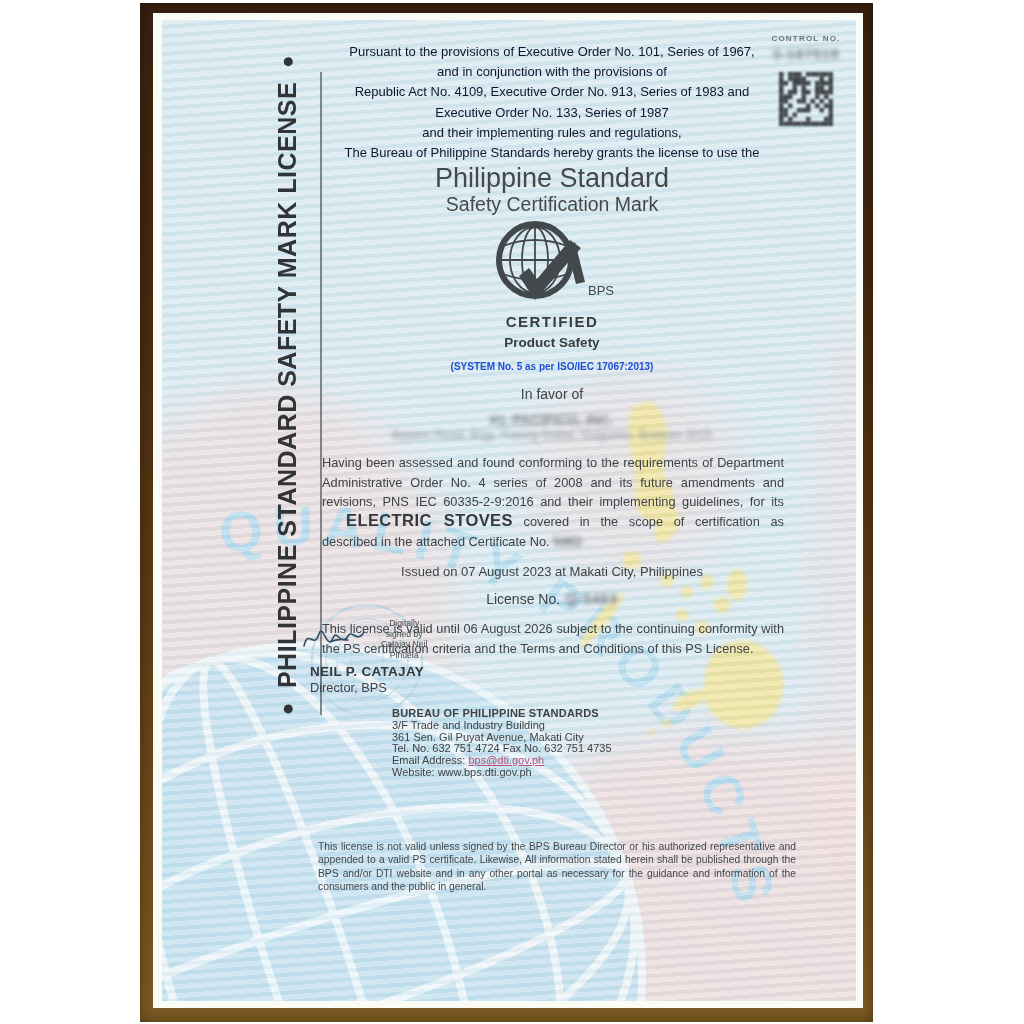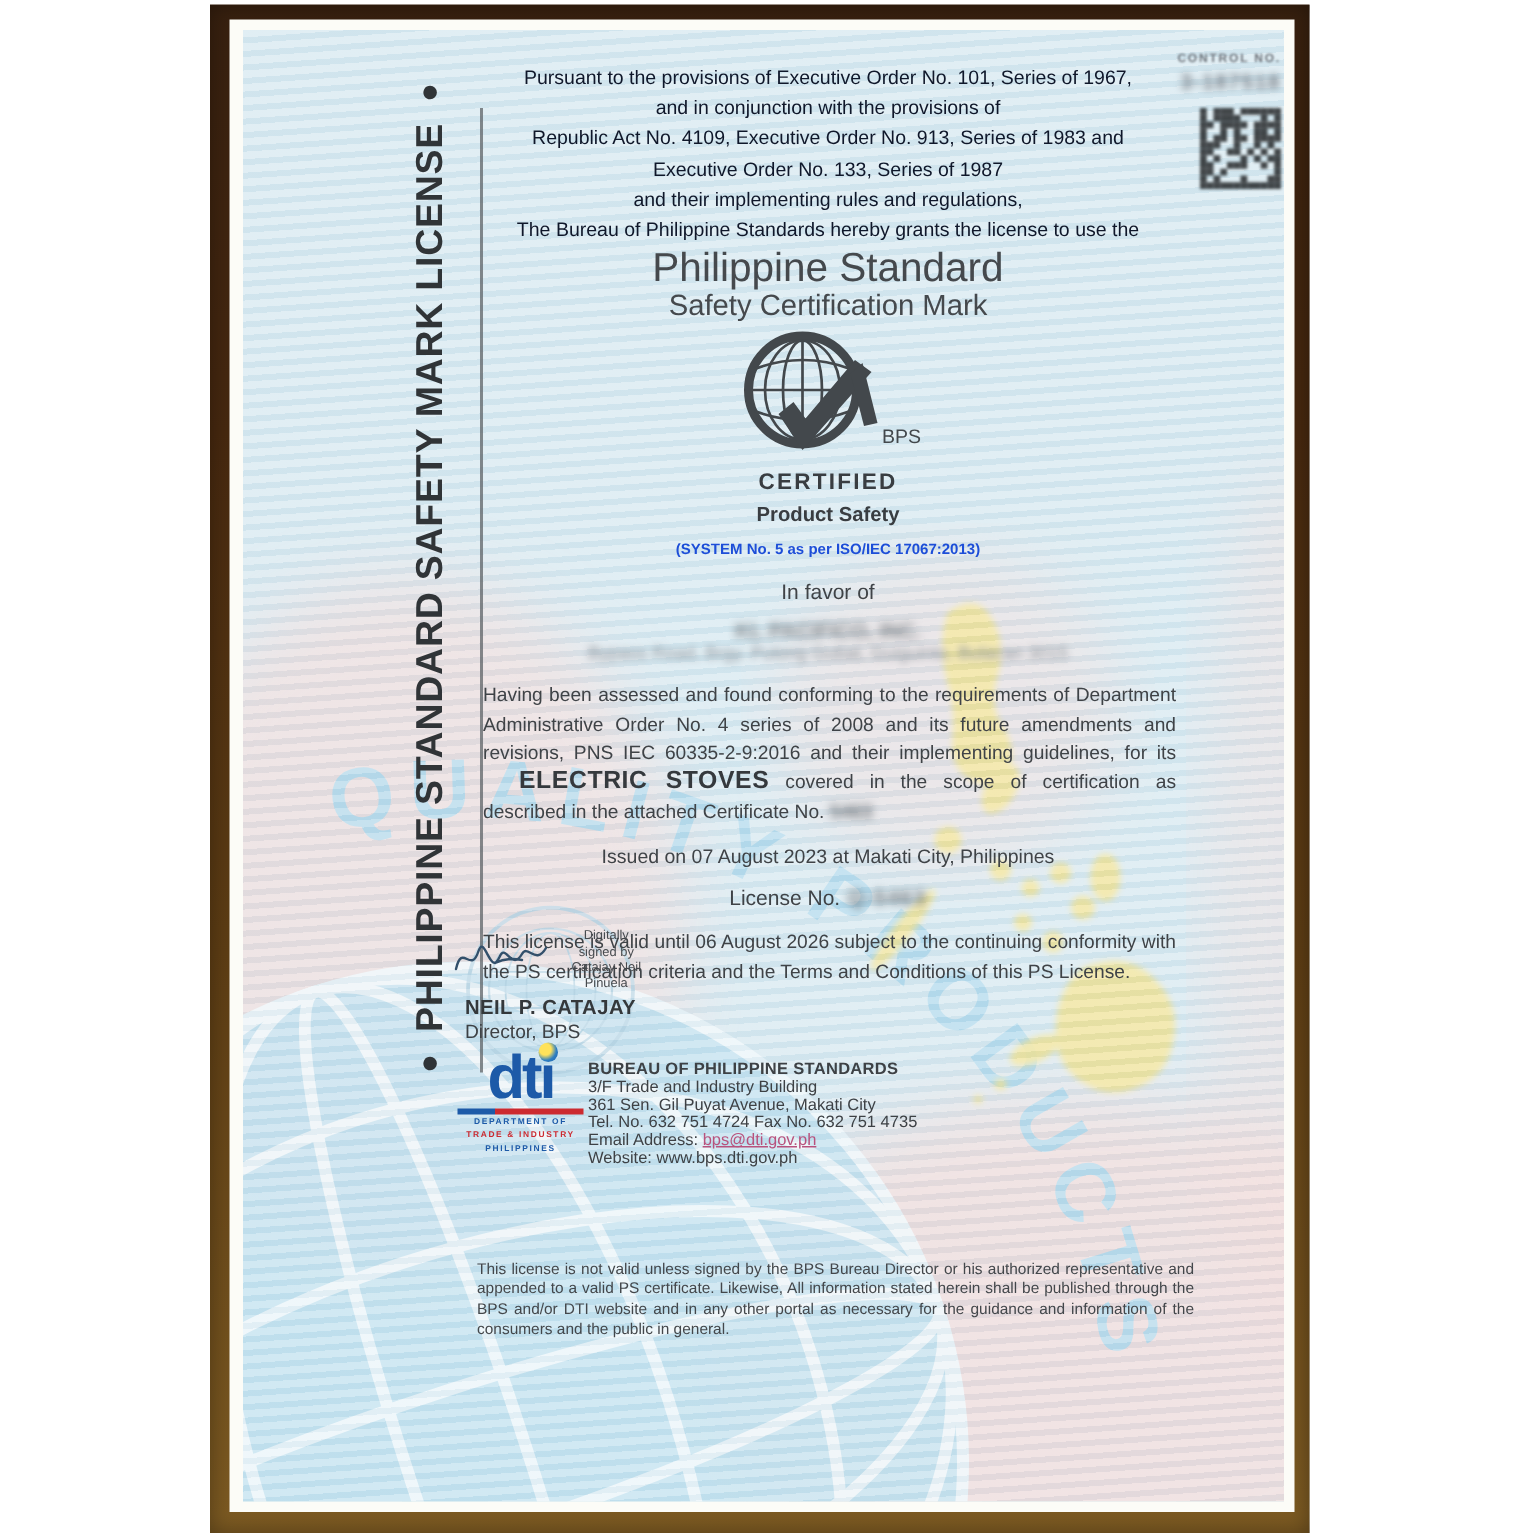--- a/index.html
+++ b/index.html
@@ -18,21 +18,21 @@
 
   .content{position:absolute;inset:0;z-index:2;color:#3f4347;}
 
   .vline{position:absolute;left:158px;top:52px;width:2px;height:643px;background:#5d6367;opacity:.75;}
 
   .sidebar{position:absolute;left:125px;top:365px;transform:translate(-50%,-50%) rotate(-90deg);
            white-space:nowrap;font-size:25px;font-weight:bold;letter-spacing:.5px;color:#303437;}
   .sidebar .dot{font-size:21px;vertical-align:2px;}
   .sidebar .dot.l{margin-right:14px;} .sidebar .dot.r{margin-left:14px;}
 
-  .control{position:absolute;left:596px;top:14px;width:96px;text-align:right;}
+  .control{position:absolute;left:596px;top:14px;width:96px;text-align:center;}
   .control-label{font-size:8px;letter-spacing:1.2px;color:#6d737a;filter:blur(.7px);font-weight:bold;}
   .control-number{font-size:14px;font-weight:bold;color:#7a8088;filter:blur(2.6px);margin-top:3px;letter-spacing:1px;}
   .qr{margin-top:10px;filter:blur(1.1px);opacity:.88;}
 
   .main{position:absolute;left:150px;top:0;width:480px;text-align:center;}
   .preamble{margin-top:22px;font-size:13px;line-height:20.2px;color:#0f172a;}
   .title1{font-size:27px;line-height:30px;color:#45494d;}
   .title2{font-size:19.5px;line-height:22px;color:#45494d;}
   .bps-mark{height:92px;margin-top:3px;position:relative;}
   .certified{font-size:15px;line-height:24px;font-weight:bold;letter-spacing:1.5px;color:#393d41;}
@@ -299,30 +299,20 @@
           </svg>
           <div class="sig-note">
             <div>Digitally</div>
             <div>signed by</div>
             <div>Catajay Neil</div>
             <div>Pinuela</div>
           </div>
           <div class="sig-name">NEIL P. CATAJAY</div>
           <div class="sig-title">Director, BPS</div>
 
-          <div class="dti">
-            <span class="dti-word">
-              <span>dti</span>
-              <span class="dti-globe"></span>
-            </span>
-            <div class="dti-bar"></div>
-            <div class="dti-cap cap-blue">DEPARTMENT OF</div>
-            <div class="dti-cap cap-red">TRADE &amp; INDUSTRY</div>
-            <div class="dti-cap cap-blue">PHILIPPINES</div>
-          </div>
 
           <div class="bureau">
             <div class="b-name">BUREAU OF PHILIPPINE STANDARDS</div>
             <div>3/F Trade and Industry Building</div>
             <div>361 Sen. Gil Puyat Avenue, Makati City</div>
             <div>Tel. No. 632 751 4724 Fax No. 632 751 4735</div>
             <div><span>Email Address: </span><span class="link">bps@dti.gov.ph</span></div>
             <div><span>Website: </span><span>www.bps.dti.gov.ph</span></div>
           </div>
 

